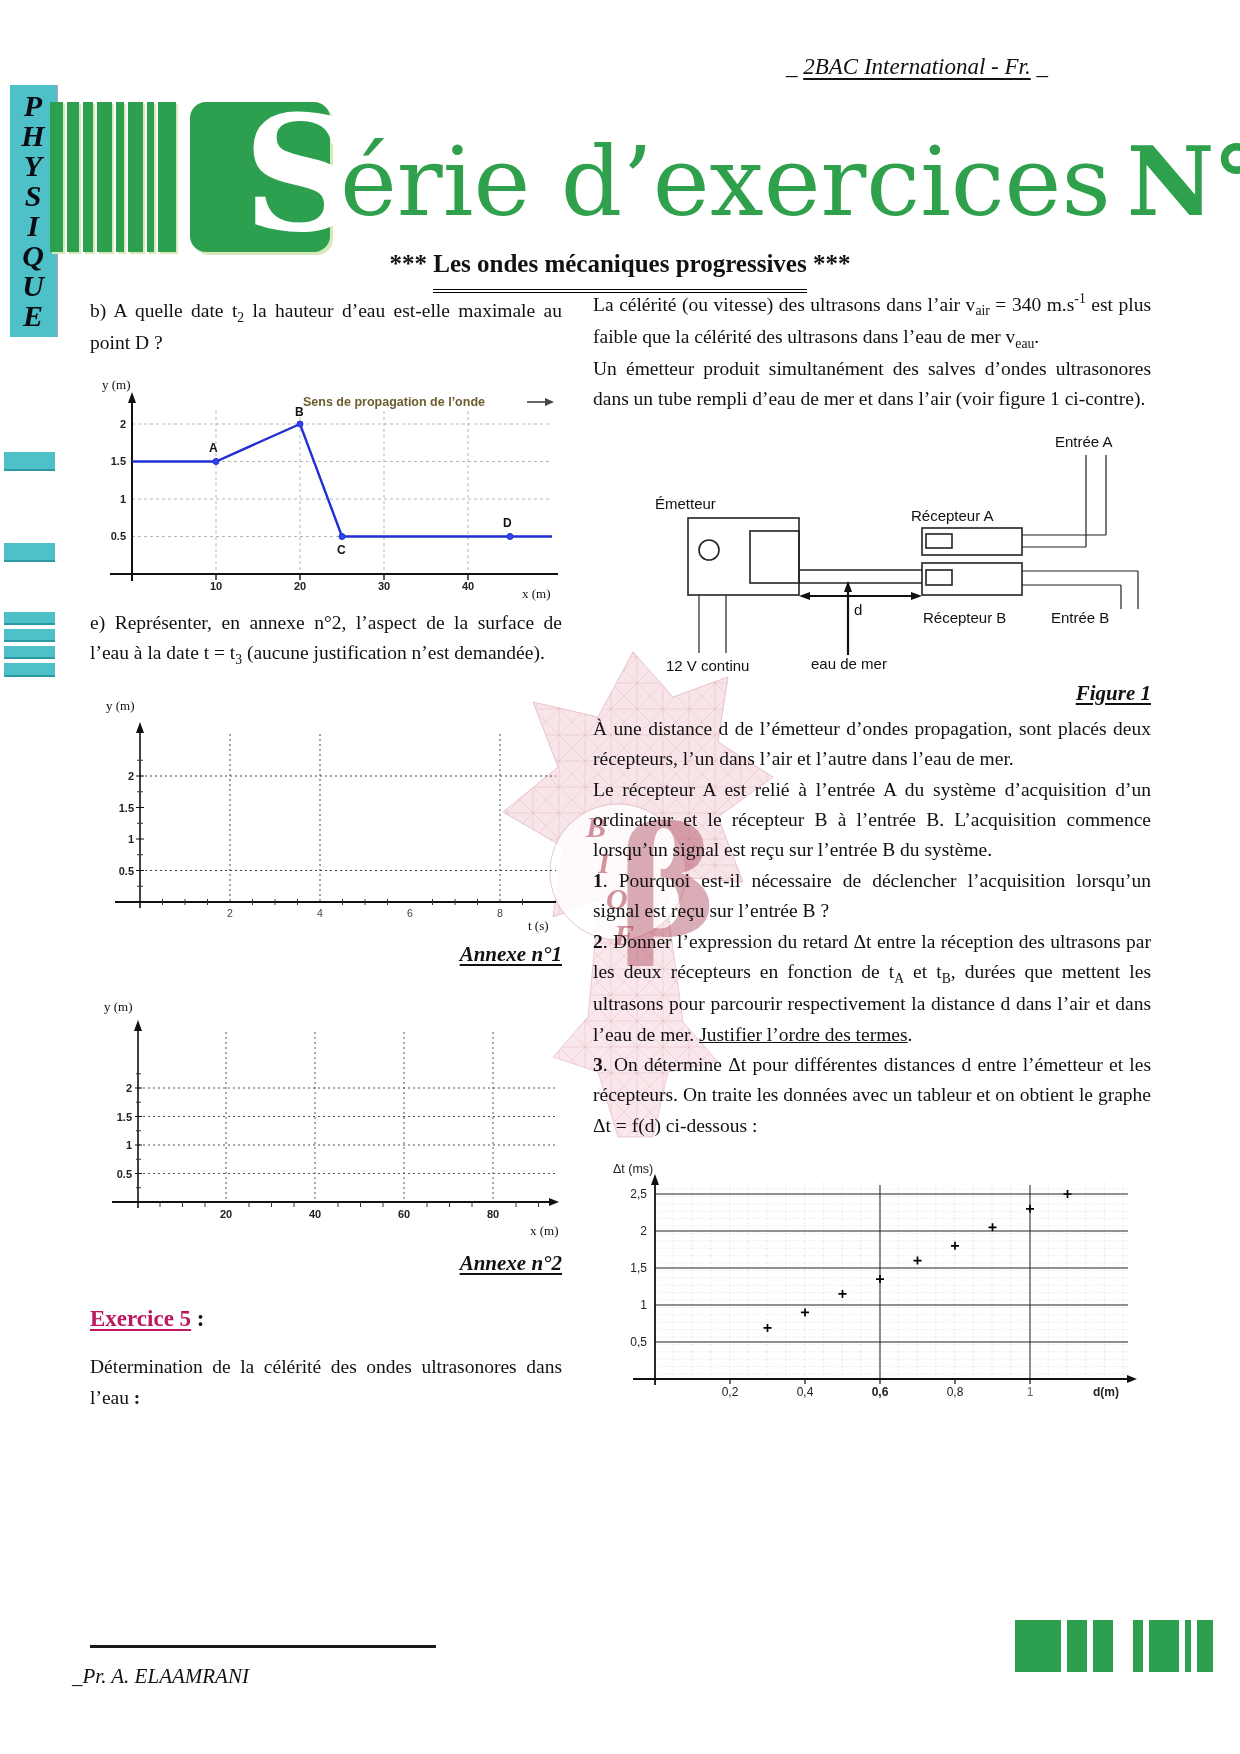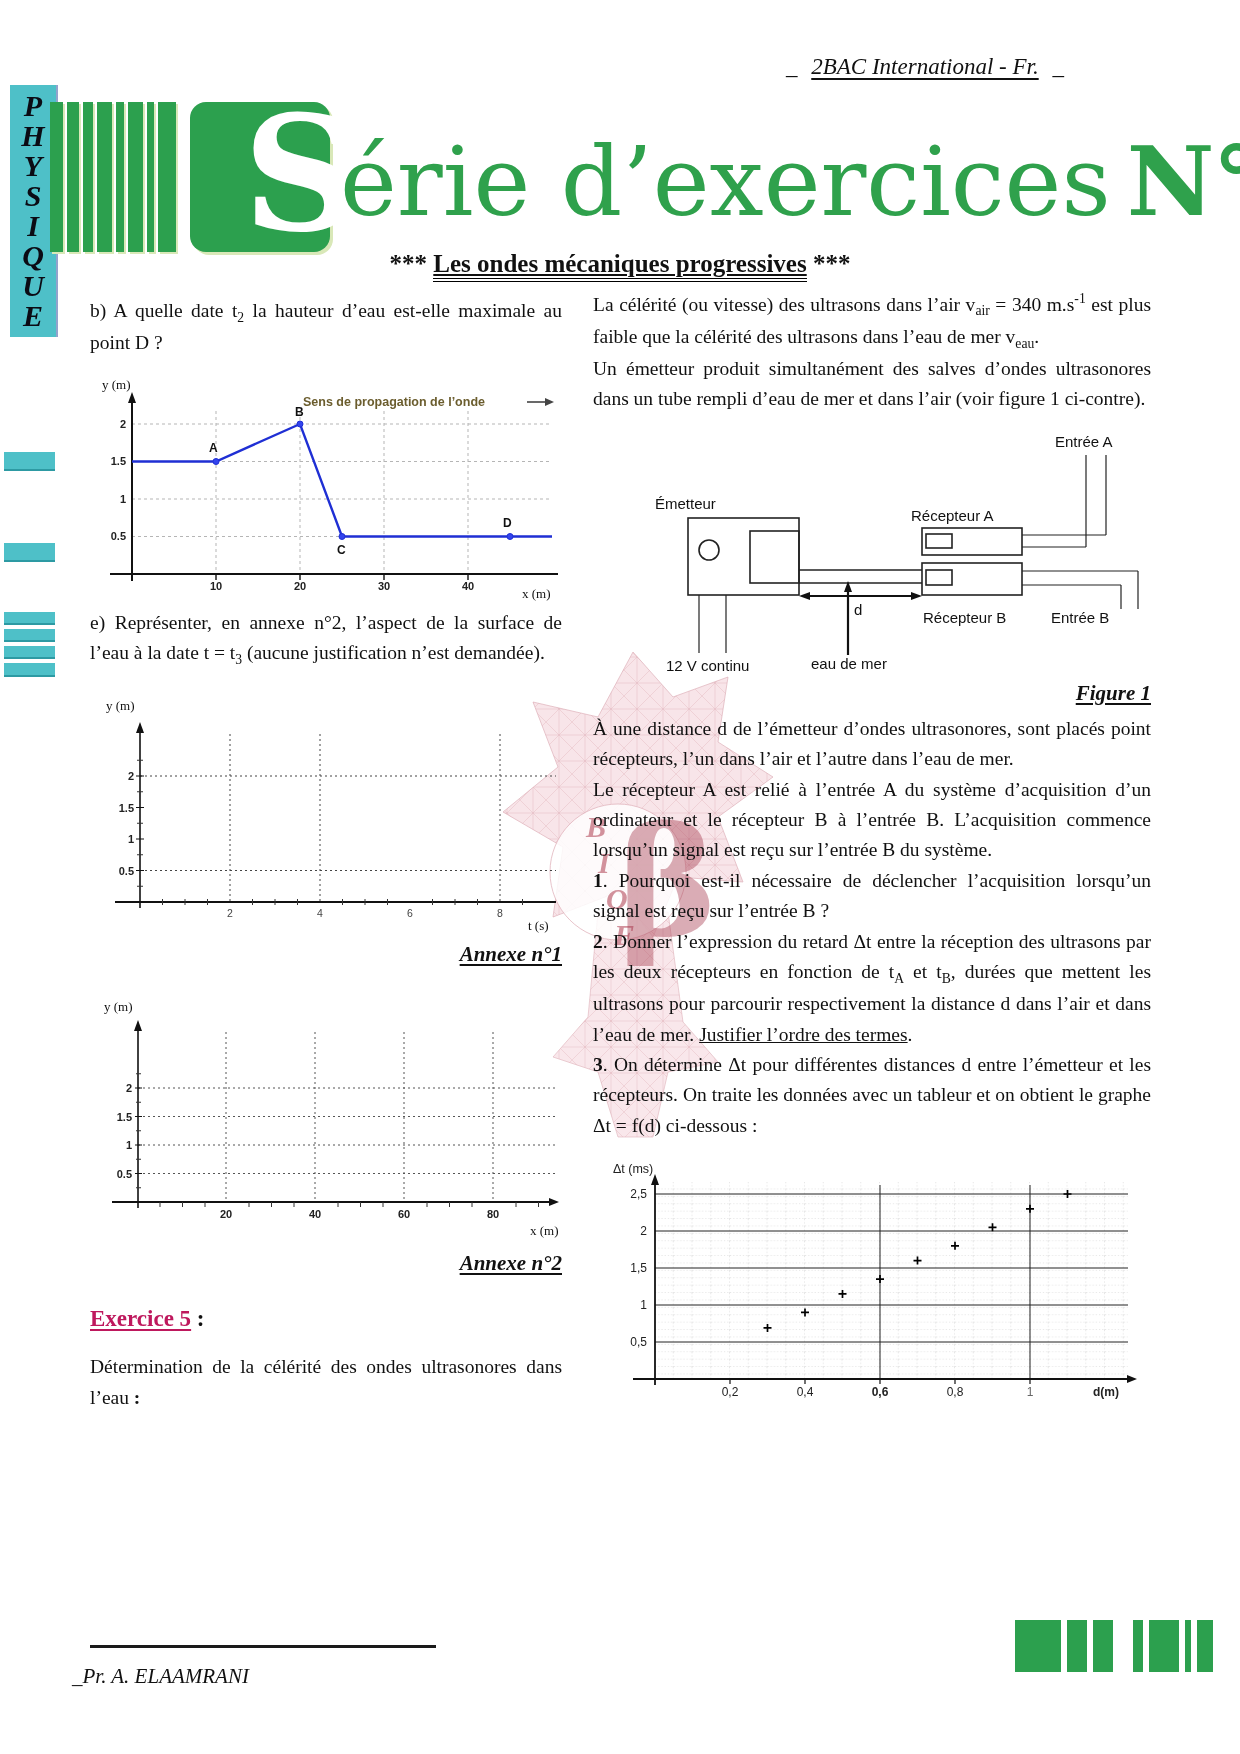--- a/index.html
+++ b/index.html
@@ -13,23 +13,23 @@
   .teal-bar{left:4px;width:51px;background:#4ec0c8;border-bottom:2px solid #2d9aa3;}
   
   .logo-bars{left:50px;top:102px;height:150px;display:flex;align-items:stretch;gap:4px;}
   .logo-bars i{display:block;background:#2ca04e;box-shadow:2px 2px 0 #d9e8b8;}
   #logo-square{left:190px;top:102px;width:140px;height:150px;background:#2ca04e;border-radius:16px;
     box-shadow:3px 3px 0 #d9e8b8;}
   #big-s{left:243px;top:94px;font:bold 160px/160px "DejaVu Serif",serif;color:#fff;}
   #main-title{left:340px;top:112px;font:96px/140px "DejaVu Serif",serif;color:#2fa14c;white-space:nowrap;}
   #main-title .num{font-weight:800;margin-left:16px;font-family:"DejaVu Serif",serif;letter-spacing:-2px;}
   #subtitle{left:280px;top:250px;width:680px;text-align:center;font:bold 25px "Liberation Serif",serif;}
-  #subtitle .ul2{border-bottom:4px double #000;padding-bottom:1px;text-decoration:underline;}
+  #subtitle .ul2{border-bottom:4px double #000;padding-bottom:12px;}
   #header-right{left:786px;top:54px;font:italic 23px "Liberation Serif",serif;white-space:nowrap;}
-  #header-right .mid{text-decoration:underline;text-underline-offset:4px;margin:0 8px;}
+  #header-right .mid{text-decoration:underline;text-underline-offset:4px;margin:0 0;}
   
   #col-left{left:90px;top:296px;width:472px;}
   #col-right{left:593px;top:288px;width:558px;}
   .para{font:19.5px/1.56 "Liberation Serif",serif;text-align:justify;margin:0;}
   .para sub{font-size:70%;}
   .para sup{font-size:70%;}
   .ul{text-decoration:underline;}
   .caption{text-align:right;font:italic 600 21px "Liberation Serif",serif;margin:2px 0 8px 0;}
   .caption .in{text-decoration:underline;text-underline-offset:3px;}
   #exercice-head{margin-top:30px;font:bold 23px "Liberation Serif",serif;}
@@ -283,21 +283,21 @@
         <text x="330" y="200">Récepteur B</text>
         <text x="462" y="24">Entrée A</text>
         <text x="458" y="200">Entrée B</text>
         <text x="261" y="192">d</text>
         <text x="73" y="248">12 V continu</text>
         <text x="218" y="246">eau de mer</text>
       </g>
     </svg>
     <div class="caption"><span class="in">Figure 1</span></div>
 
-    <p class="para">À une distance d de l’émetteur d’ondes ultrasonores, sont placés point récepteurs, l’un dans l’air et l’autre dans l’eau de mer.</p>
+    <p class="para">À une distance d de l’émetteur d’ondes propagation, sont placés deux récepteurs, l’un dans l’air et l’autre dans l’eau de mer.</p>
     <p class="para">Le récepteur A est relié à l’entrée A du système d’acquisition d’un ordinateur et le récepteur B à l’entrée B. L’acquisition commence lorsqu’un signal est reçu sur l’entrée B du système.</p>
     <p class="para"><b>1</b><span>. Pourquoi est-il nécessaire de déclencher l’acquisition lorsqu’un signal est reçu sur l’entrée B ?</span></p>
     <p class="para"><b>2</b><span>. Donner l’expression du retard Δt entre la réception des ultrasons par les deux récepteurs en fonction de t</span><sub>A</sub><span> et t</span><sub>B</sub><span>, durées que mettent les ultrasons pour parcourir respectivement la distance d dans l’air et dans l’eau de mer. </span><span class="ul">Justifier l’ordre des termes</span><span>.</span></p>
     <p class="para"><b>3</b><span>. On détermine Δt pour différentes distances d entre l’émetteur et les récepteurs. On traite les données avec un tableur et on obtient le graphe Δt = f(d) ci-dessous :</span></p>
 
     
     <svg width="545" height="258" viewBox="0 0 545 258" style="margin-top:16px;">
       <defs>
         <pattern id="minorgrid" width="18.75" height="7.4" patternUnits="userSpaceOnUse" x="62" y="25">
           <path d="M18.75 0V7.4M0 7.4H18.75" stroke="#bbb" stroke-width=".7" stroke-dasharray="1.2,2" fill="none"></path>

